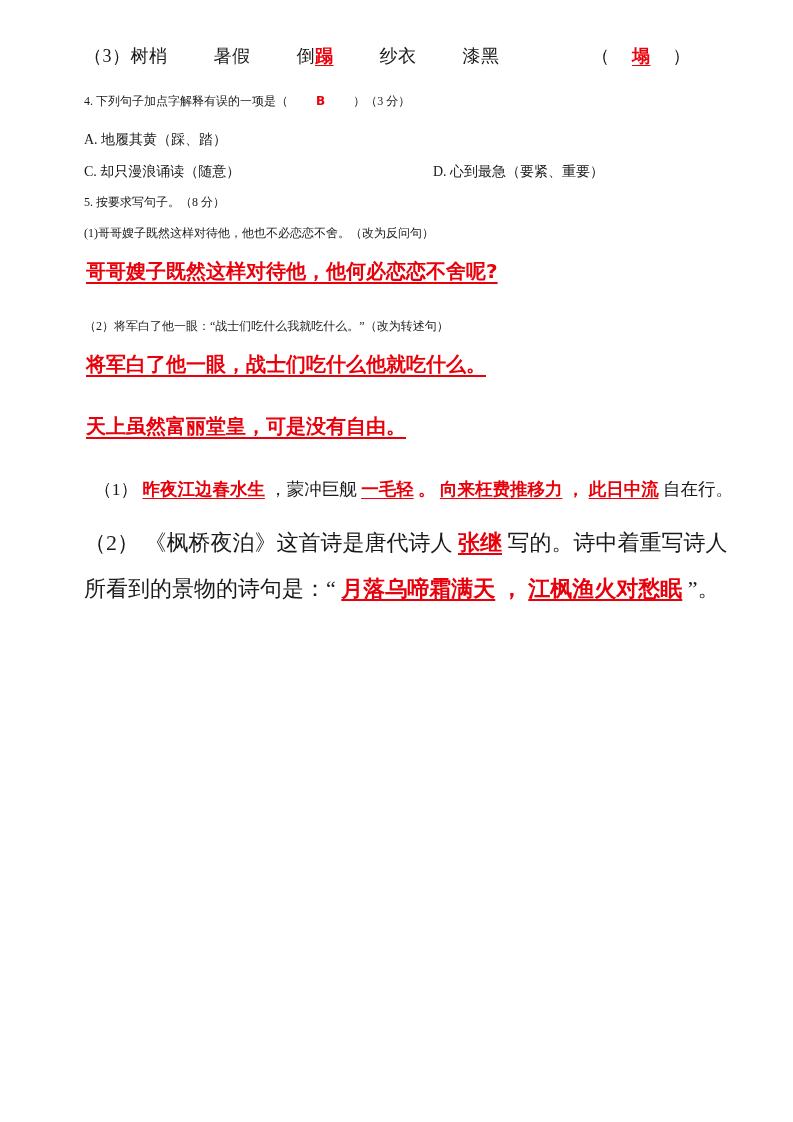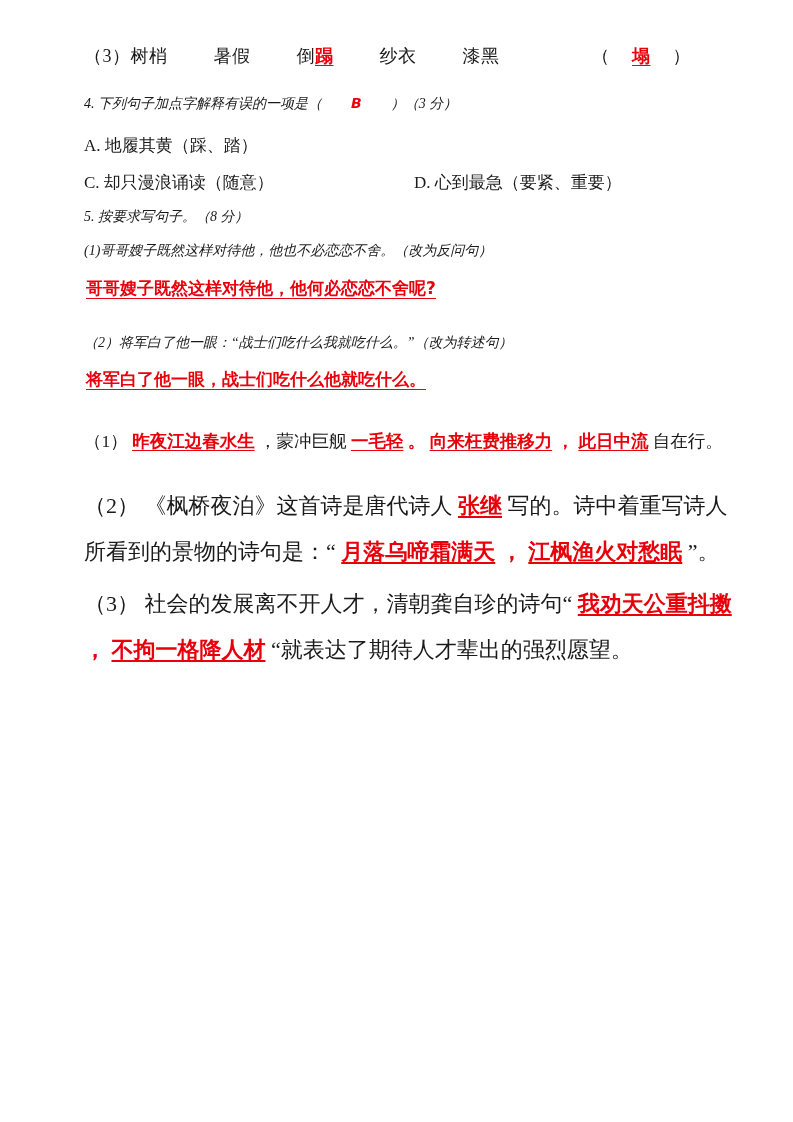--- a/index.html
+++ b/index.html
@@ -28,21 +28,21 @@
     font-family: "DejaVu Sans", "Liberation Sans", sans-serif;
   }
   .red-u {
     color: #e8000b;
     font-weight: bold;
     text-decoration: underline;
     text-underline-offset: 3px;
     font-family: "DejaVu Sans", "Liberation Sans", sans-serif;
   }
   .ans-line {
-    font-size: 17px;
+    font-size: 20px;
     line-height: 1.6;
     color: #e8000b;
     font-weight: bold;
     font-family: "DejaVu Sans", "Liberation Sans", sans-serif;
     text-decoration: underline;
     text-underline-offset: 4px;
     margin: 0 0 14px 0;
     display: inline-block;
   }
   .ans-wrap {
@@ -55,43 +55,44 @@
     font-size: 18px;
     margin: 0 0 24px 0;
     letter-spacing: 0.5px;
   }
   .row-top .cell {
     white-space: pre;
   }
   .two-col {
     display: flex;
     margin: 0 0 10px 0;
-    font-size: 17px;
+    font-size: 14px;
     line-height: 1.55;
+    gap: 19px;
   }
   .two-col .c1 {
     width: 330px;
     flex: 0 0 330px;
   }
   .two-col .c2 {
     flex: 1 1 auto;
   }
   .q-line {
-    font-size: 14px;
+    font-size: 12px;
     line-height: 1.6;
     margin: 0 0 12px 0;
-    font-style: italic;
   }
   .big-gap {
     margin-bottom: 18px;
   }
   .para {
     font-size: 17.5px;
     line-height: 2.0;
-    margin: 0 0 24px 0;
+    margin: 0 0 13px 0;
+    text-align: right;
   }
   .para2 {
     font-size: 22px;
     line-height: 2.1;
     margin: 0 0 6px 0;
   }
   .sp {
     display: inline-block;
     width: 46px;
   }
@@ -147,20 +148,23 @@
   <div class="q-line">(1)哥哥嫂子既然这样对待他，他也不必恋恋不舍。（改为反问句）</div>
   <div class="ans-wrap">
     <span class="ans-line">哥哥嫂子既然这样对待他，他何必恋恋不舍呢?</span>
   </div>
 
   <div class="q-line">（2）将军白了他一眼：“战士们吃什么我就吃什么。”（改为转述句）</div>
   <div class="ans-wrap">
     <span class="ans-line">将军白了他一眼，战士们吃什么他就吃什么。</span>
   </div>
 
+  <div class="ans-wrap">
+    <span class="ans-line">天上虽然富丽堂皇，可是没有自由。</span>
+  </div>
 
 
 
   <div class="para">
     <span>（1）</span>
     <span class="red-u">昨夜江边春水生</span>
     <span>，蒙冲巨舰</span>
     <span class="red-u">一毛轻</span>
     <span class="red">。</span>
     <span class="red-u">向来枉费推移力</span>
@@ -173,22 +177,14 @@
     <span>（2）</span>
     <span>《枫桥夜泊》这首诗是唐代诗人</span>
     <span class="red-u">张继</span>
     <span>写的。诗中着重写诗人所看到的景物的诗句是：“</span>
     <span class="red-u">月落乌啼霜满天</span>
     <span class="red">，</span>
     <span class="red-u">江枫渔火对愁眠</span>
     <span>”。</span>
   </div>
 
-  <div class="para2">
-    <span>（3）</span>
-    <span>社会的发展离不开人才，清朝龚自珍的诗句“</span>
-    <span class="red-u">我劝天公重抖擞</span>
-    <span class="red">，</span>
-    <span class="red-u">不拘一格降人材</span>
-    <span>“就表达了期待人才辈出的强烈愿望。</span>
-  </div>
 
 </div>
 
 </body></html>

